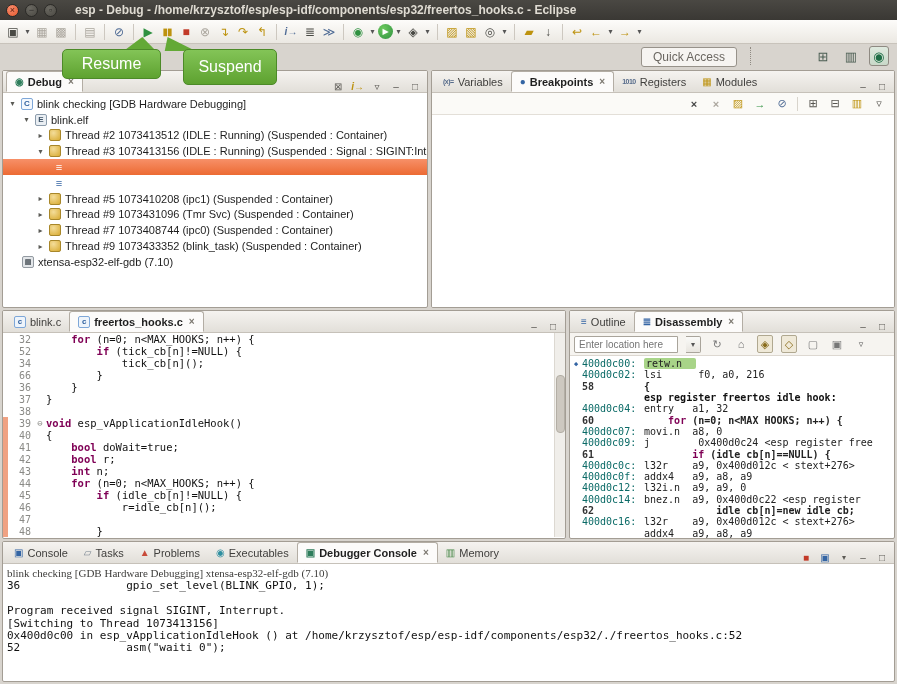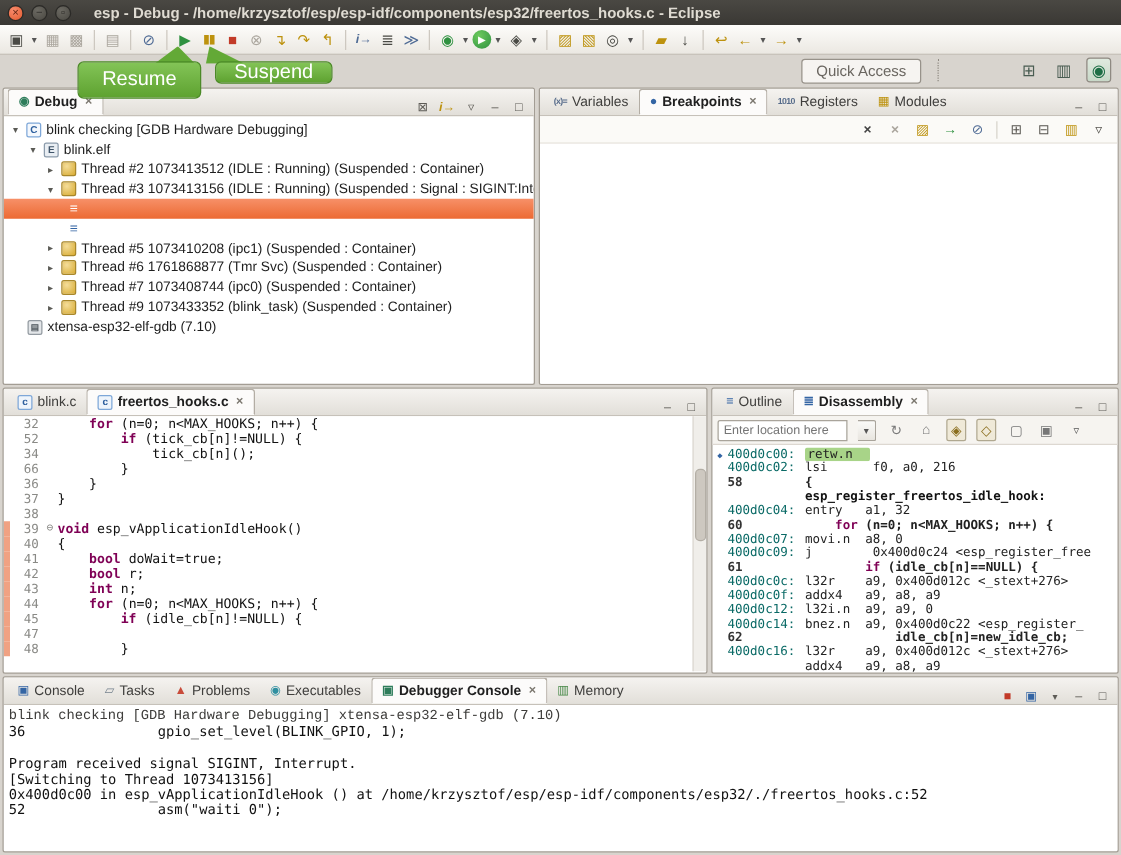--- a/index.html
+++ b/index.html
@@ -99,21 +99,21 @@
   .ds-row{display:flex;height:11.3px;align-items:center;white-space:pre;overflow:hidden;}
   .ds-m{width:12px;min-width:12px;text-align:center;font-size:7px;color:#3465a4;}
   .ds-addr{width:62px;min-width:62px;color:#0a6a66;}
   .ds-srcn{color:#333;font-weight:bold;}
   .ds-src{font-weight:bold;color:#222;}
   .ds-label{font-weight:bold;color:#111;}
   .curpill{background:#a8d488;border-radius:2px;padding:0 14px 0 2px;}
   
   .con-body{padding:3px 4px;background:#fff;height:calc(100% - 23px);}
   .con-line{font-family:"DejaVu Sans Mono",monospace;font-size:11px;height:12.4px;white-space:pre;color:#111;}
-  .con-head{font-family:Liberation Mono, monospace;color:#3d3c3a;}
+  .con-head{font-family:Liberation Serif, serif;color:#3d3c3a;}
   .tabico{font-size:10px;line-height:1;}
 </style>
 </head>
 <body>
 
 <div class="titlebar">
   <span class="wbtn close">×</span>
   <span class="wbtn gray">−</span>
   <span class="wbtn gray">▫</span>
   <span class="wtitle">esp - Debug - /home/krzysztof/esp/esp-idf/components/esp32/freertos_hooks.c - Eclipse</span>
@@ -171,21 +171,21 @@
     <span class="pico">▥</span>
     <span class="pico pressed">◉</span>
   </span>
 </div>
 
 <div class="carrow" style="left:120px;top:37px;width:36px;height:14px;clip-path:polygon(62% 0, 10% 100%, 100% 100%);"></div>
 <div class="callout" style="left:62px;top:49px;width:99px;height:30px;">
   <span>Resume</span>
 </div>
 <div class="carrow" style="left:164px;top:37px;width:36px;height:14px;clip-path:polygon(10% 0, 2% 100%, 88% 100%);"></div>
-<div class="callout" style="left:172px;top:49px;width:94px;height:18px;">
+<div class="callout" style="left:183px;top:49px;width:94px;height:36px;">
   <span>Suspend</span>
 </div>
 
 <div class="panel" style="left:2px;top:70px;width:426px;height:238px;">
   <div class="tabs">
     <span class="tab sel">
       <span class="ticon" style="color:#2e7d5b">◉</span>
       <span>Debug</span>
       <span class="x">×</span>
     </span>
@@ -225,21 +225,21 @@
       <span class="tico fr">≡</span>
     </div>
     <div class="trow ind2">
       <span class="exp">▸</span>
       <span class="tico th"></span>
       <span>Thread #5 1073410208 (ipc1) (Suspended : Container)</span>
     </div>
     <div class="trow ind2">
       <span class="exp">▸</span>
       <span class="tico th"></span>
-      <span>Thread #6 1761868877 (Tmr Svc) (Suspended : Container)</span>
+      <span>Thread #9 1073431096 (Tmr Svc) (Suspended : Container)</span>
     </div>
     <div class="trow ind2">
       <span class="exp">▸</span>
       <span class="tico th"></span>
       <span>Thread #7 1073408744 (ipc0) (Suspended : Container)</span>
     </div>
     <div class="trow ind2">
       <span class="exp">▸</span>
       <span class="tico th"></span>
       <span>Thread #9 1073433352 (blink_task) (Suspended : Container)</span>
@@ -314,20 +314,21 @@
     <div class="ed-line"><span class="ann"></span><span class="lnum">36</span><span class="fold"></span><span class="codetxt hl">    }</span></div>
     <div class="ed-line"><span class="ann"></span><span class="lnum">37</span><span class="fold"></span><span class="codetxt hl">}</span></div>
     <div class="ed-line"><span class="ann"></span><span class="lnum">38</span><span class="fold"></span><span class="codetxt hl"></span></div>
     <div class="ed-line mk"><span class="ann"></span><span class="lnum">39</span><span class="fold">⊖</span><span class="codetxt hl"><span class="kw">void</span> esp_vApplicationIdleHook()</span></div>
     <div class="ed-line mk"><span class="ann"></span><span class="lnum">40</span><span class="fold"></span><span class="codetxt hl">{</span></div>
     <div class="ed-line mk"><span class="ann"></span><span class="lnum">41</span><span class="fold"></span><span class="codetxt hl">    <span class="kw">bool</span> doWait=true;</span></div>
     <div class="ed-line mk"><span class="ann"></span><span class="lnum">42</span><span class="fold"></span><span class="codetxt hl">    <span class="kw">bool</span> r;</span></div>
     <div class="ed-line mk"><span class="ann"></span><span class="lnum">43</span><span class="fold"></span><span class="codetxt hl">    <span class="kw">int</span> n;</span></div>
     <div class="ed-line mk"><span class="ann"></span><span class="lnum">44</span><span class="fold"></span><span class="codetxt hl">    <span class="kw">for</span> (n=0; n&lt;MAX_HOOKS; n++) {</span></div>
     <div class="ed-line mk"><span class="ann"></span><span class="lnum">45</span><span class="fold"></span><span class="codetxt hl">        <span class="kw">if</span> (idle_cb[n]!=NULL) {</span></div>
+    <div class="ed-line mk"><span class="ann"></span><span class="lnum">46</span><span class="fold"></span><span class="codetxt hl">            r=idle_cb[n]();</span></div>
     <div class="ed-line mk"><span class="ann"></span><span class="lnum">47</span><span class="fold"></span></div>
     <div class="ed-line mk"><span class="ann"></span><span class="lnum">48</span><span class="fold"></span><span class="codetxt hl">        }</span></div>
     <div class="vscroll">
       <span class="vthumb" style="top:42px;height:58px;"></span>
     </div>
   </div>
 </div>
 
 <div class="panel" style="left:569px;top:310px;width:326px;height:229px;">
   <div class="tabs">

